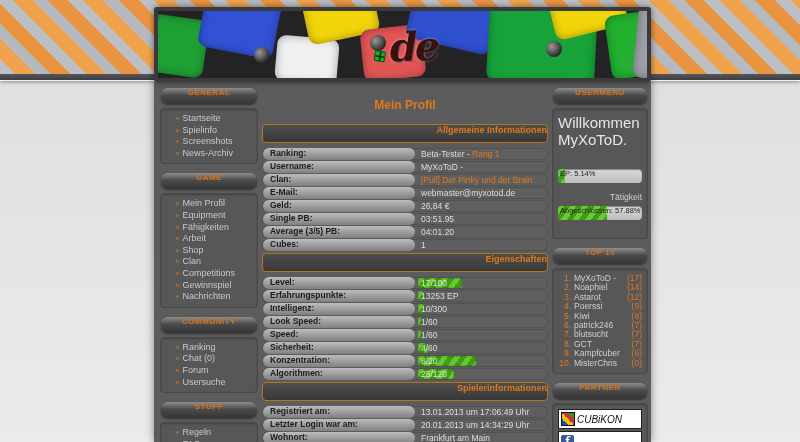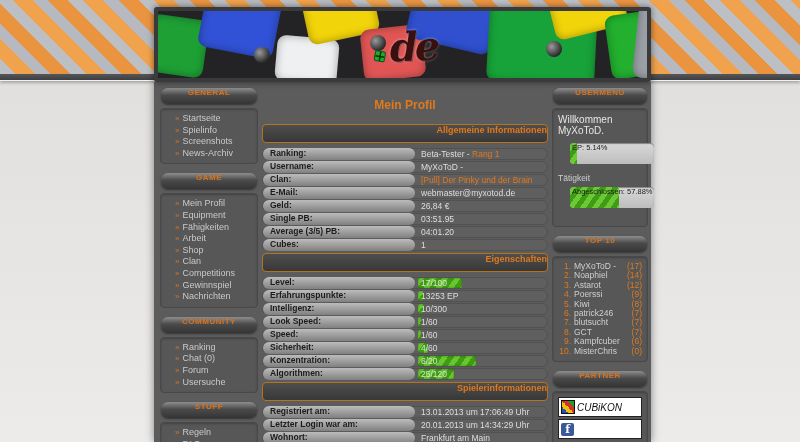--- a/index.html
+++ b/index.html
@@ -108,31 +108,31 @@
     box-shadow:inset 0 0 2px rgba(0,0,0,.4);
   }
   .val-text, .val-link { position:relative; z-index:1; }
   .val-link { color:#e0791c; cursor:pointer; }
   
   .col-right { position:absolute; left:398px; top:4px; width:96px; }
   .user-box, .top10-box, .partner-box {
     background:#575757; border:1px solid #484848; border-radius:4px;
     padding:5px 5px; margin-bottom:9px; box-shadow:inset 0 1px 2px rgba(0,0,0,.25);
   }
-  .welcome { font-size:10px; color:#e6e6e6; margin-bottom:7px; }
+  .welcome { font-size:15px; color:#e6e6e6; margin-bottom:21px; }
   .stat-line { font-size:8.5px; line-height:8.9px; color:#cfcfcf; white-space:nowrap; }
   .sbar {
-    position:relative; width:84px; height:21px; margin-top:4px;
+    position:relative; width:84px; height:14px; margin-top:4px;
     background:linear-gradient(180deg,#d9d9d9,#bdbdbd);
-    border-radius:4px; overflow:hidden; box-shadow:inset 0 1px 1px rgba(0,0,0,.4);margin-left:12px;
+    border-radius:4px; overflow:hidden; box-shadow:inset 0 1px 1px rgba(0,0,0,.4);
   }
   .sbar-fill { position:absolute; left:0; top:0; bottom:0; width:0;
     background:repeating-linear-gradient(125deg,#6cc935 0 5px,#3f9d15 5px 10px); }
   .sbar-text { position:relative; z-index:1; font-size:7.5px; line-height:9px; color:#1d1d1d; padding-left:2px; white-space:nowrap; }
-  .activity-label { margin-top:9px; font-size:8.5px; color:#cfcfcf; }
+  .activity-label { margin-top:9px; font-size:8.5px; color:#cfcfcf;text-align:right; }
   .user-links { margin-top:13px; }
   .user-link { font-size:9px; line-height:9.6px; color:#e0791c; cursor:pointer; }
   .top10-row { display:flex; font-size:8.5px; line-height:9.4px; cursor:pointer; }
   .top10-row .rank { width:13px; text-align:right; margin-right:3px; color:#e0791c; flex:none; }
   .top10-row .pname { flex:1; color:#cfcfcf; overflow:hidden; white-space:nowrap; }
   .top10-row .score { color:#e0791c; }
   .pbanner { width:84px; height:20px; background:#fff; border:1px solid #222;
     display:flex; align-items:center; padding:0 2px; margin-bottom:2px; cursor:pointer; }
   .cubikon-cube { width:14px; height:14px; flex:none; border:1px solid #111; margin-right:2px;
     background:linear-gradient(45deg,#2050c0 25%,#f0c000 25% 50%,#d03030 50% 75%,#20a020 75%); }

